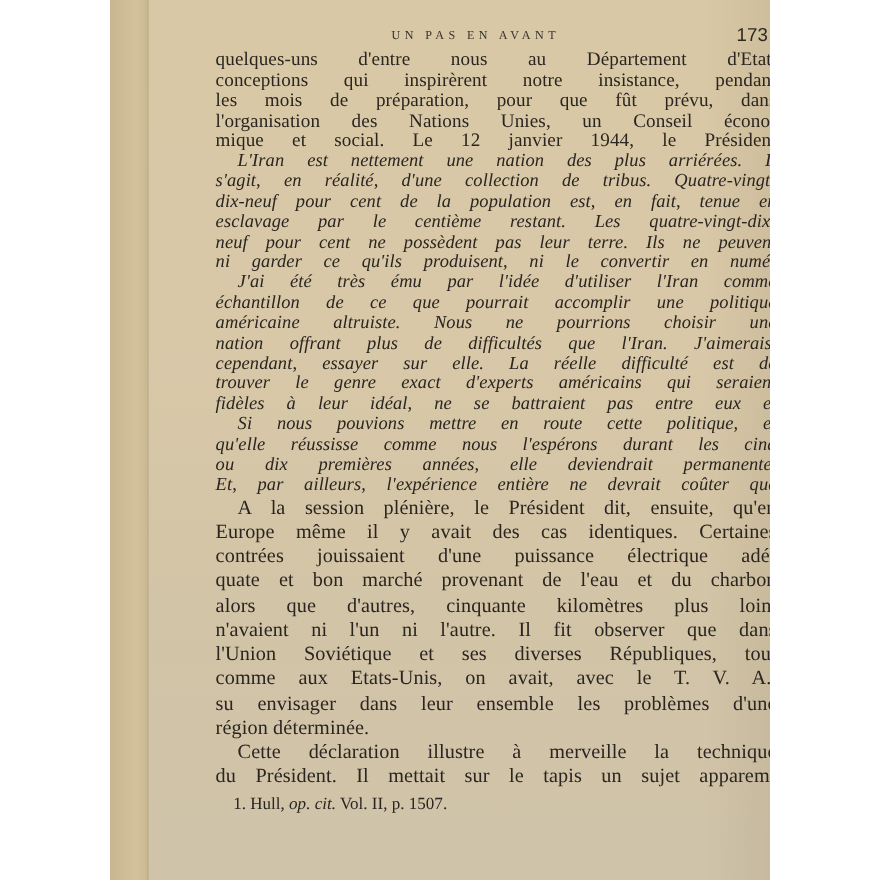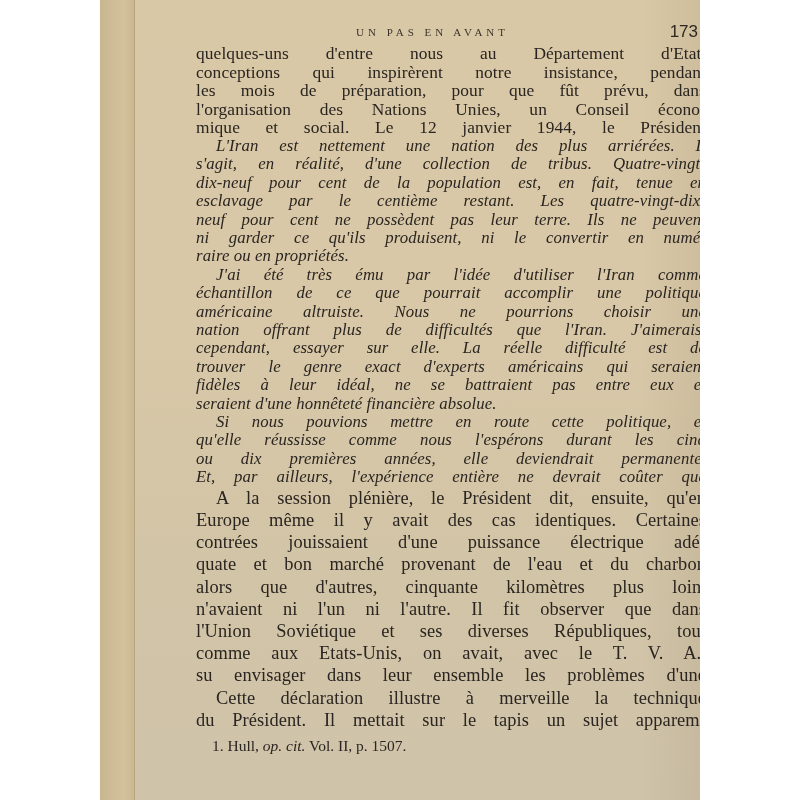--- a/index.html
+++ b/index.html
@@ -66,51 +66,50 @@
         <span class="line">mique et social. Le 12 janvier 1944, le Président</span>
       </div>
 
       <div class="quote">
         <span class="line indent">L'Iran est nettement une nation des plus arriérées. Il</span>
         <span class="line">s'agit, en réalité, d'une collection de tribus. Quatre-vingt-</span>
         <span class="line">dix-neuf pour cent de la population est, en fait, tenue en</span>
         <span class="line">esclavage par le centième restant. Les quatre-vingt-dix-</span>
         <span class="line">neuf pour cent ne possèdent pas leur terre. Ils ne peuvent</span>
         <span class="line">ni garder ce qu'ils produisent, ni le convertir en numé-</span>
-        <span class="line last">raire ou en propriétés.</span>
       </div>
 
       <div class="quote">
         <span class="line indent">J'ai été très ému par l'idée d'utiliser l'Iran comme</span>
         <span class="line">échantillon de ce que pourrait accomplir une politique</span>
         <span class="line">américaine altruiste. Nous ne pourrions choisir une</span>
         <span class="line">nation offrant plus de difficultés que l'Iran. J'aimerais,</span>
         <span class="line">cependant, essayer sur elle. La réelle difficulté est de</span>
         <span class="line">trouver le genre exact d'experts américains qui seraient</span>
         <span class="line">fidèles à leur idéal, ne se battraient pas entre eux et</span>
-        <span class="line last">seraient d'une honnêteté financière absolue.</span>
       </div>
 
       <div class="quote">
         <span class="line indent">Si nous pouvions mettre en route cette politique, et</span>
         <span class="line">qu'elle réussisse comme nous l'espérons durant les cinq</span>
         <span class="line">ou dix premières années, elle deviendrait permanente.</span>
         <span class="line">Et, par ailleurs, l'expérience entière ne devrait coûter que</span>
       </div>
 
       <div class="large">
         <span class="line indent">A la session plénière, le Président dit, ensuite, qu'en</span>
         <span class="line">Europe même il y avait des cas identiques. Certaines</span>
         <span class="line">contrées jouissaient d'une puissance électrique adé-</span>
         <span class="line">quate et bon marché provenant de l'eau et du charbon</span>
         <span class="line">alors que d'autres, cinquante kilomètres plus loin,</span>
         <span class="line">n'avaient ni l'un ni l'autre. Il fit observer que dans</span>
         <span class="line">l'Union Soviétique et ses diverses Républiques, tout</span>
         <span class="line">comme aux Etats-Unis, on avait, avec le T. V. A.,</span>
         <span class="line">su envisager dans leur ensemble les problèmes d'une</span>
+        <span class="line last">région déterminée.</span>
       </div>
 
       <div class="large">
         <span class="line indent">Cette déclaration illustre à merveille la technique</span>
         <span class="line">du Président. Il mettait sur le tapis un sujet apparem-</span>
       </div>
     </div>
 
     <div class="footnote">
       <span>1.</span>

